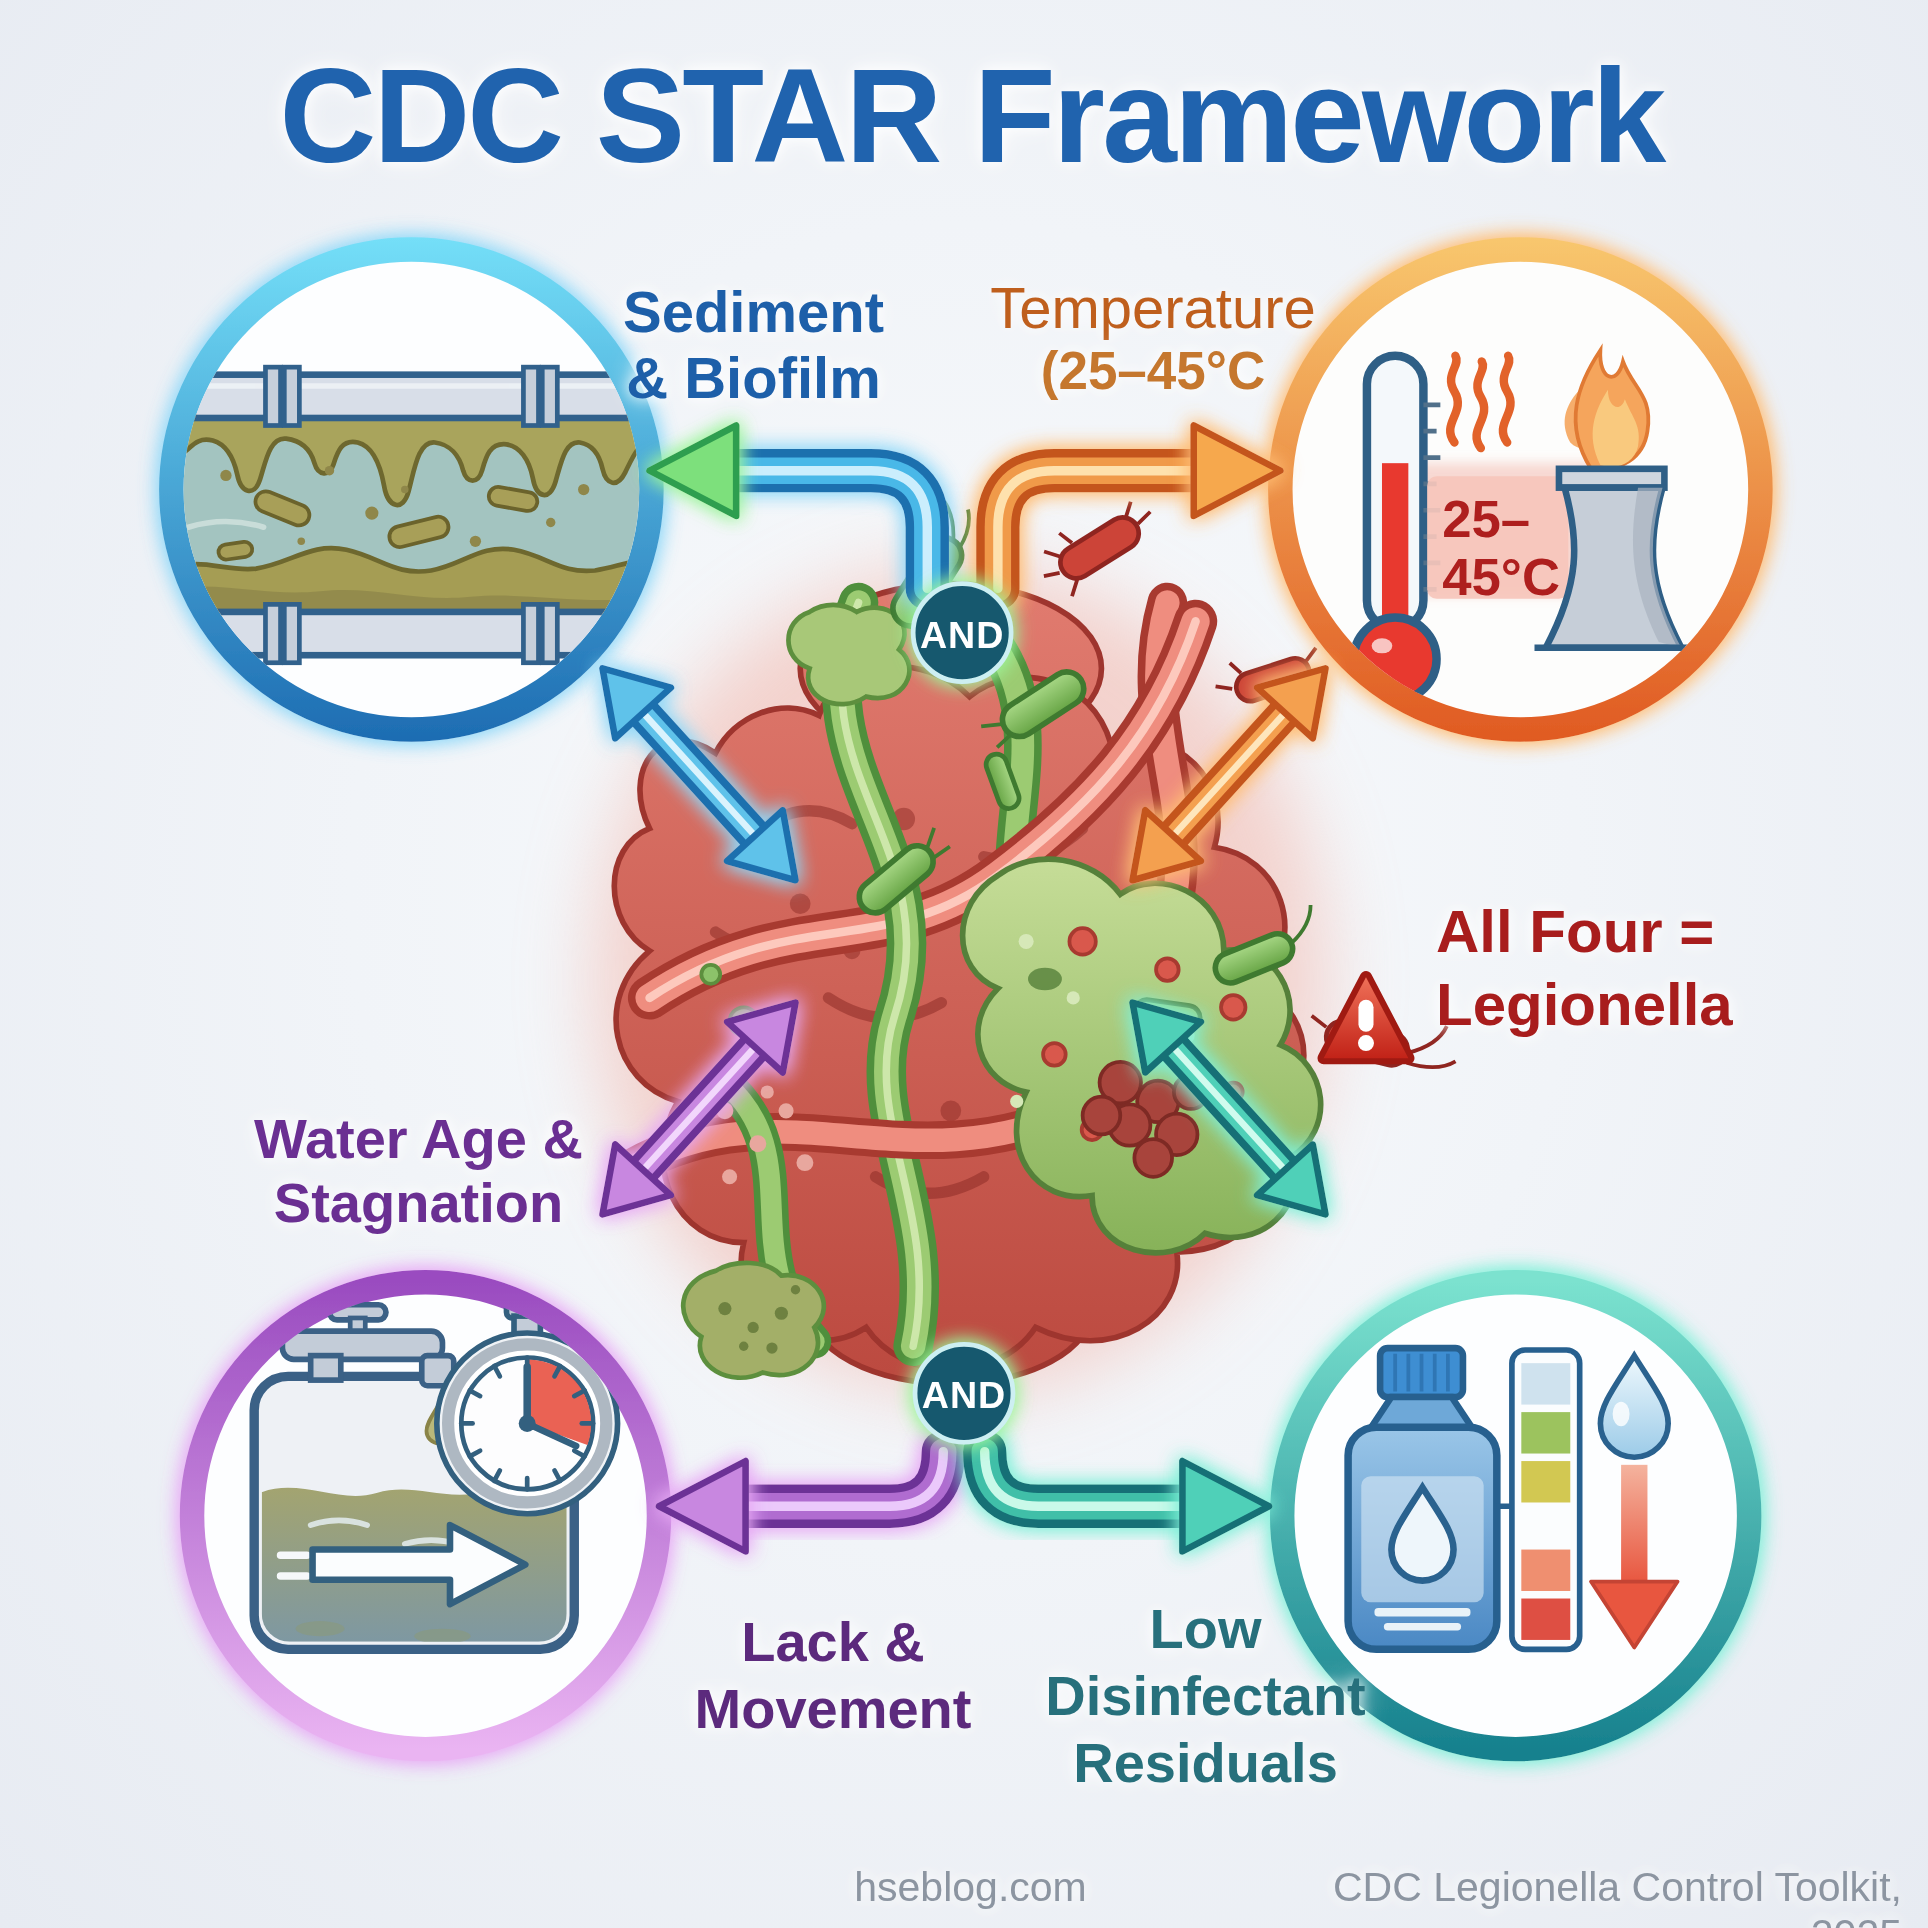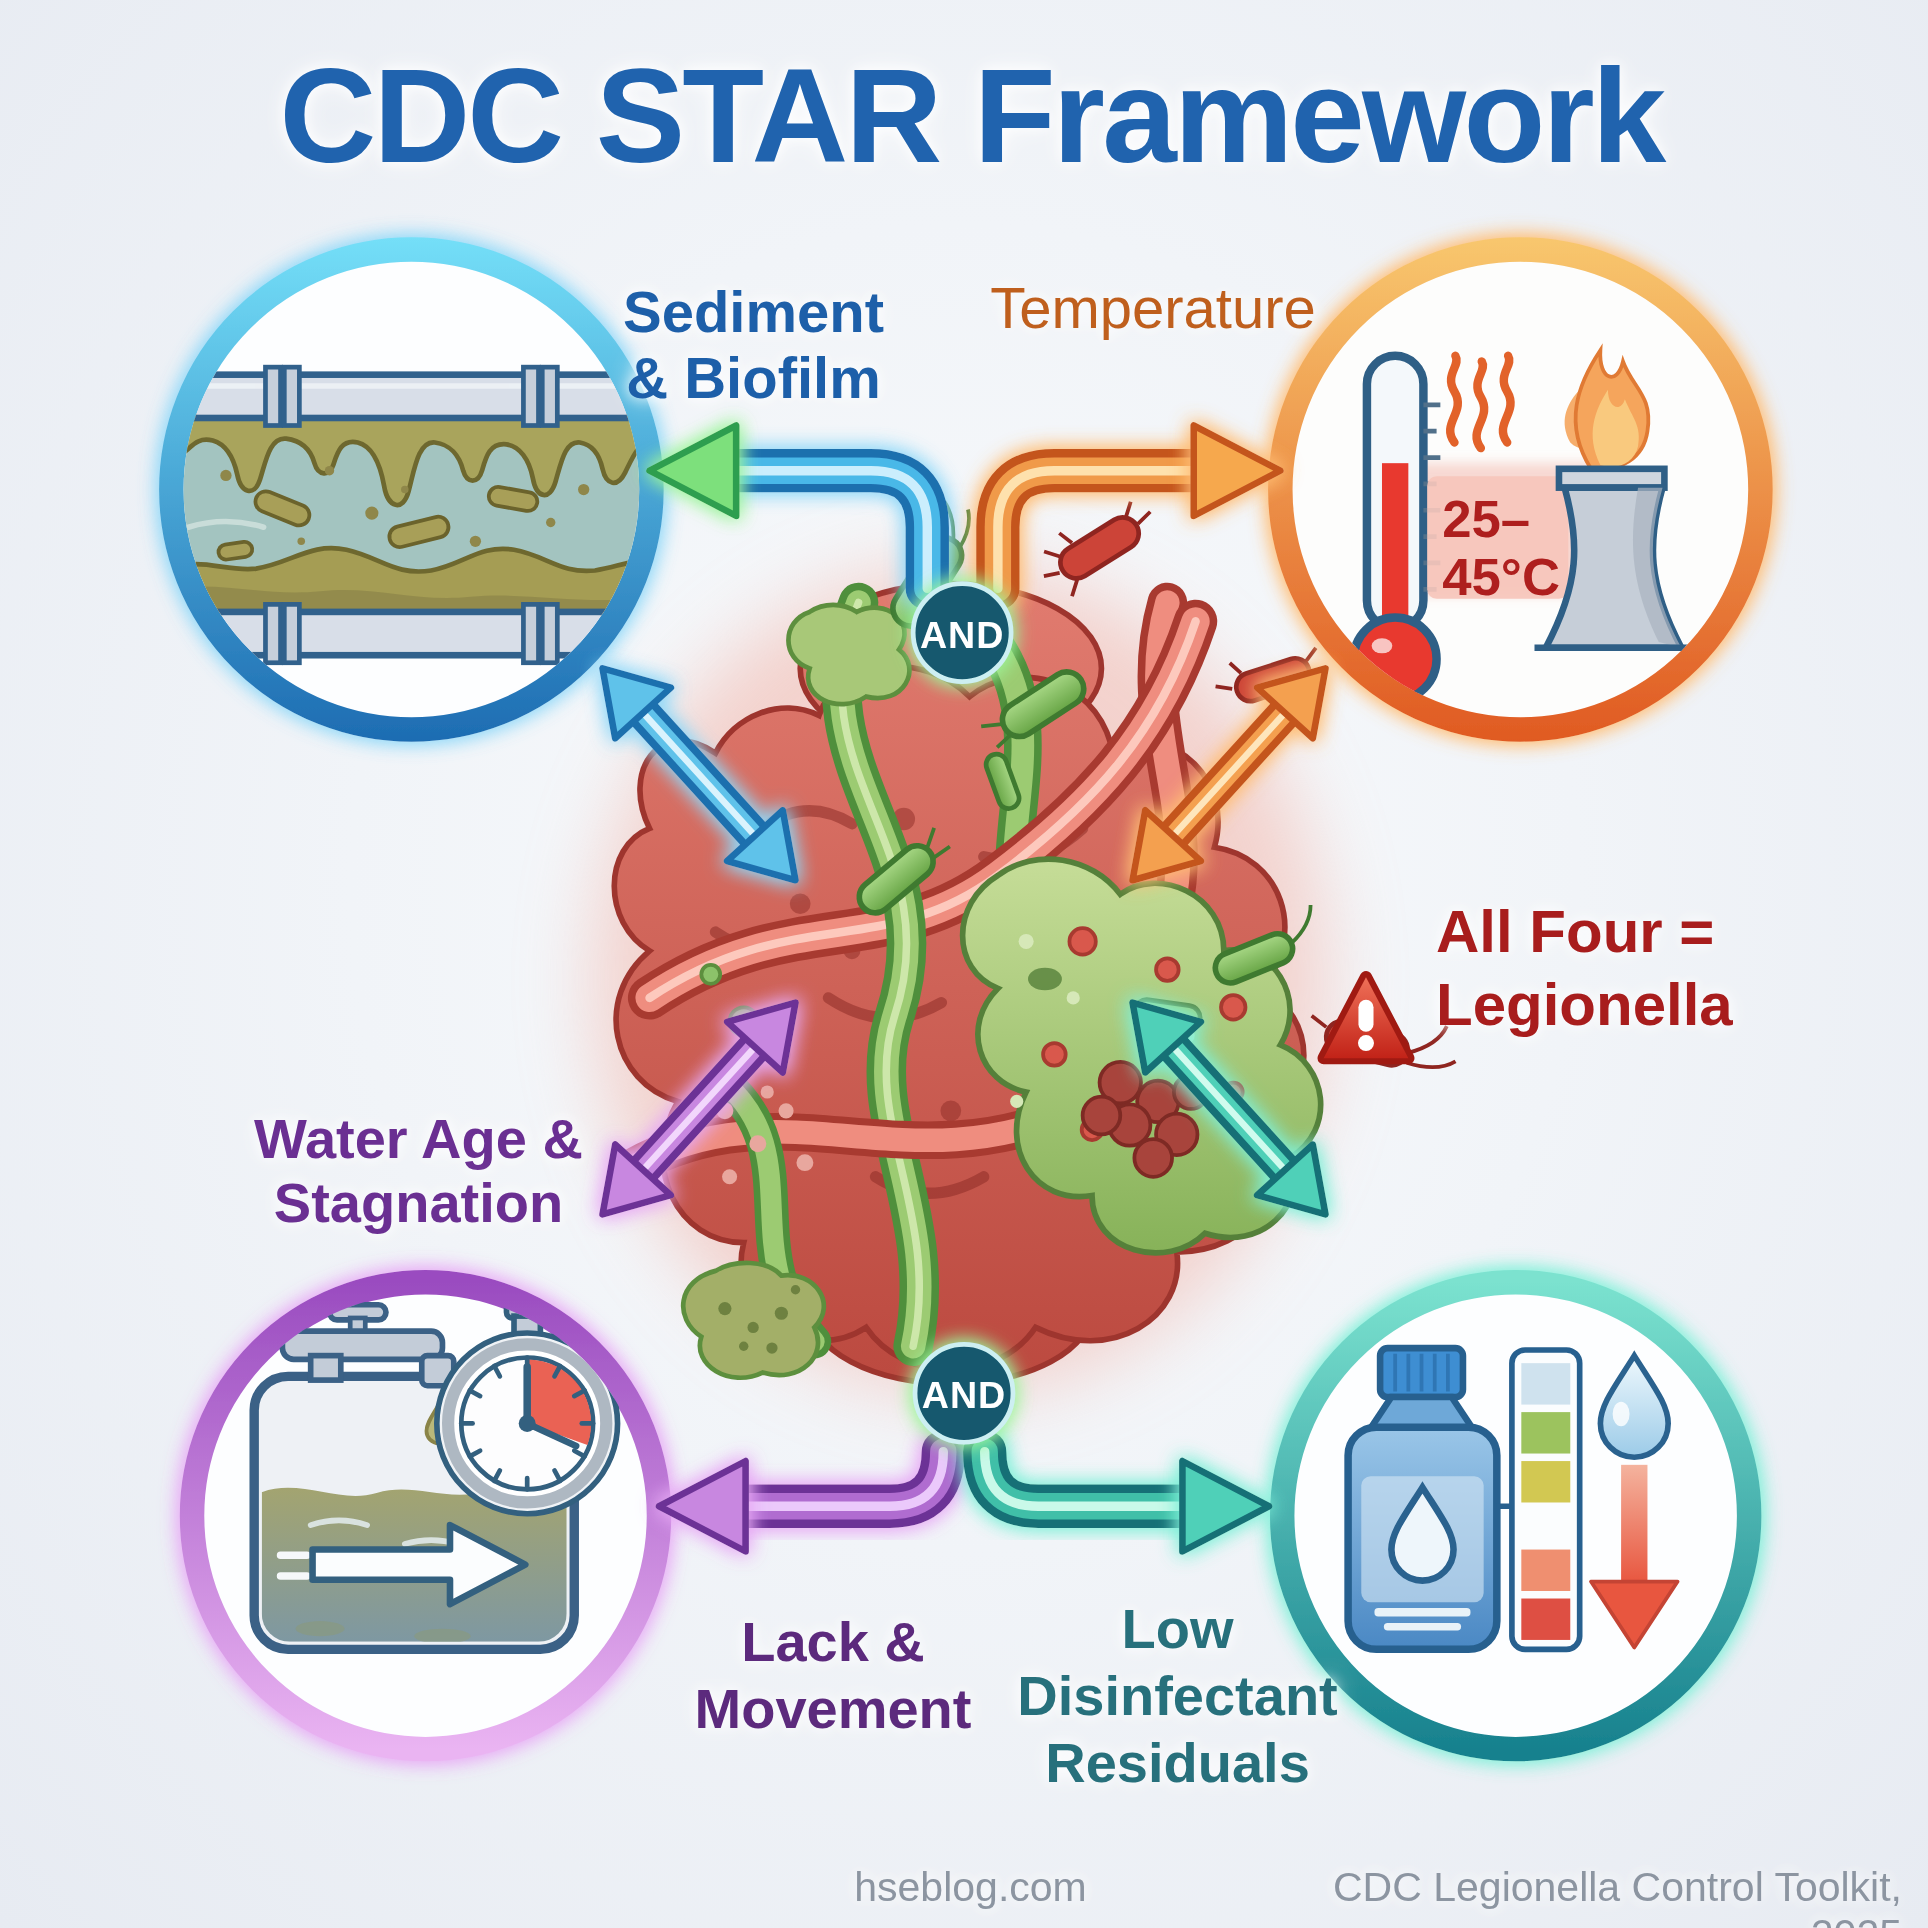--- a/index.html
+++ b/index.html
@@ -14,21 +14,21 @@
   .lbl span{display:block;}
   #title{left:15px;right:0;top:40px;font-size:134px;font-weight:800;color:#2063ae;letter-spacing:-2.8px;text-align:center;}
   #lbl-sediment{left:532px;top:279px;width:443px;font-size:58px;font-weight:700;color:#1d5fa9;}
   #lbl-temperature{left:946px;top:275px;width:414px;color:#bf5f1d;}
   #lbl-temperature .t1{font-size:58px;font-weight:400;}
   #lbl-temperature .t2{font-size:53px;font-weight:600;color:#c5772e;}
   #lbl-temperature .t3{font-size:47px;font-weight:500;color:#c5772e;}
   #lbl-outcome{left:1436px;top:895px;width:443px;text-align:left;font-size:60px;font-weight:700;color:#a81d1d;line-height:1.22;}
   #lbl-water-age{left:155px;top:1107px;width:527px;font-size:56px;font-weight:700;color:#6a2f92;}
   #lbl-lack{left:626px;top:1608px;width:414px;font-size:56px;font-weight:700;color:#5c2a7d;line-height:1.2;}
-  #lbl-low{left:975px;top:1595px;width:405px;font-size:56px;font-weight:700;color:#27707c;line-height:1.2;}
+  #lbl-low{left:1003px;top:1595px;width:405px;font-size:56px;font-weight:700;color:#27707c;line-height:1.2;}
   #footer-site{left:782px;top:1864px;width:377px;font-size:41px;font-weight:400;color:#8c95a1;}
   #footer-source{left:1262px;top:1864px;width:640px;text-align:right;font-size:41px;font-weight:400;color:#8c95a1;}
 </style>
 </head>
 <body>
 
 <div id="canvas">
 
 <svg id="art" width="1928" height="1928" viewBox="0 0 2048 2048">
   <defs>
@@ -540,20 +540,21 @@
 
 <div class="lbl" id="title">CDC STAR Framework</div>
 
 <div class="lbl" id="lbl-sediment">
   <span>Sediment</span>
   <span>&amp; Biofilm</span>
 </div>
 
 <div class="lbl" id="lbl-temperature">
   <span class="t1">Temperature</span>
+  <span class="t2">(25–45°C</span>
 </div>
 
 <div class="lbl" id="lbl-outcome">
   <span>All Four =</span>
   <span>Legionella</span>
 </div>
 
 <div class="lbl" id="lbl-lack">
   <span>Lack &amp;</span>
   <span>Movement</span>

